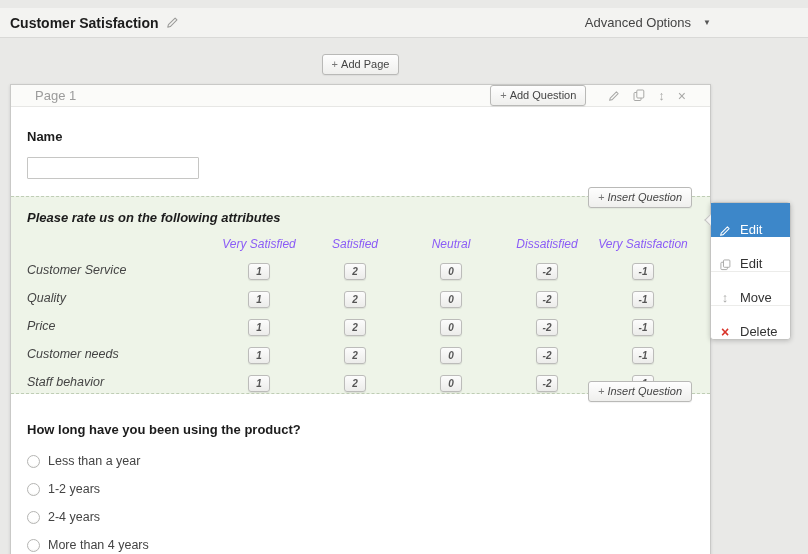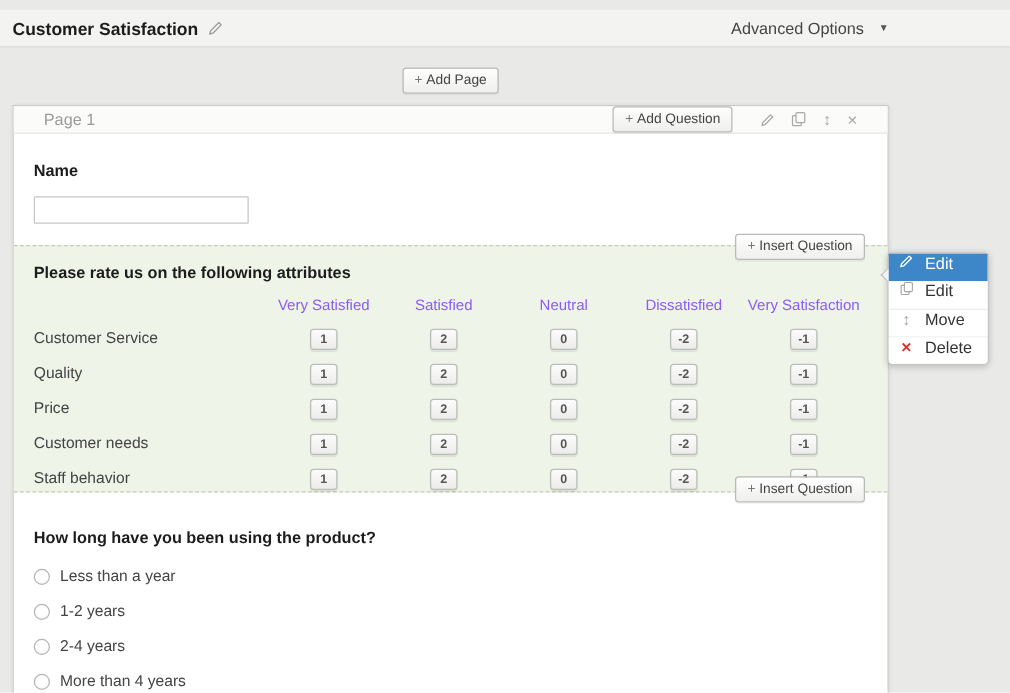--- a/index.html
+++ b/index.html
@@ -60,21 +60,21 @@
   .q-name input {
     margin-top:13px; width:172px; height:22px;
     border:1px solid #c6c6c4; border-radius:1px; background:#fff;
     font-size:12px; padding:0 5px; outline:none; display:block;
   }
 
   
   .matrix-section {
     position:relative; background:#eef4e8;
     border-top:1px dashed #bfcdb5; border-bottom:1px dashed #bfcdb5;
-    padding:13px 0 0 16px; height:198px;
+    padding:13px 0 0 16px; height:198px;font-style:italic;
   }
   .insert-btn { position:absolute; right:18px; }
   .insert-btn.top { top:-10px; }
   .insert-btn.bottom { bottom:-9px; }
   .matrix-grid { margin-top:7px; display:grid; grid-template-columns:184px repeat(5,96px); align-items:center; }
   .m-colhead { font-size:12px; color:#8b5cf6; text-align:center; height:24px; line-height:24px; }
   .m-rowlabel { font-size:12.5px; color:#444; height:28px; line-height:28px; }
   .m-cell { text-align:center; height:28px; line-height:28px; }
   .chip {
     display:inline-block; min-width:22px; padding:2px 4px;
@@ -101,22 +101,22 @@
     position:absolute; left:710px; top:202px; width:81px;
     background:#fff; border:1px solid #c4c4c2; border-radius:4px;
     box-shadow:0 1px 5px rgba(0,0,0,0.2);
   }
   .menu-caret {
     position:absolute; left:-5px; top:13px; width:8px; height:8px;
     background:#f2f2f0; border-left:1px solid #c4c4c2; border-bottom:1px solid #c4c4c2;
     transform:rotate(45deg); z-index:0;
   }
   .menu-item {
-    position:relative; z-index:1; height:22px;
-    display:flex; align-items:flex-start; gap:9px;
+    position:relative; z-index:1; height:34px;
+    display:flex; align-items:flex-end; gap:9px;
     padding:0 8px; font-size:13px; color:#333;
     cursor:pointer; background:#fff;
   }
   .menu-item + .menu-item { border-top:1px solid #ececea; }
   .menu-item:first-child { border-radius:3px 3px 0 0; }
   .menu-item:last-child { border-radius:0 0 3px 3px; }
   .menu-item.active { background:#3d87c9; color:#fff; border-top:none; }
   .menu-item.active + .menu-item { border-top:none; }
   .menu-icon { width:12px; display:inline-flex; justify-content:center; align-items:center; flex:none; }
   .mi-move { color:#a5a5a3; font-size:13px; }

